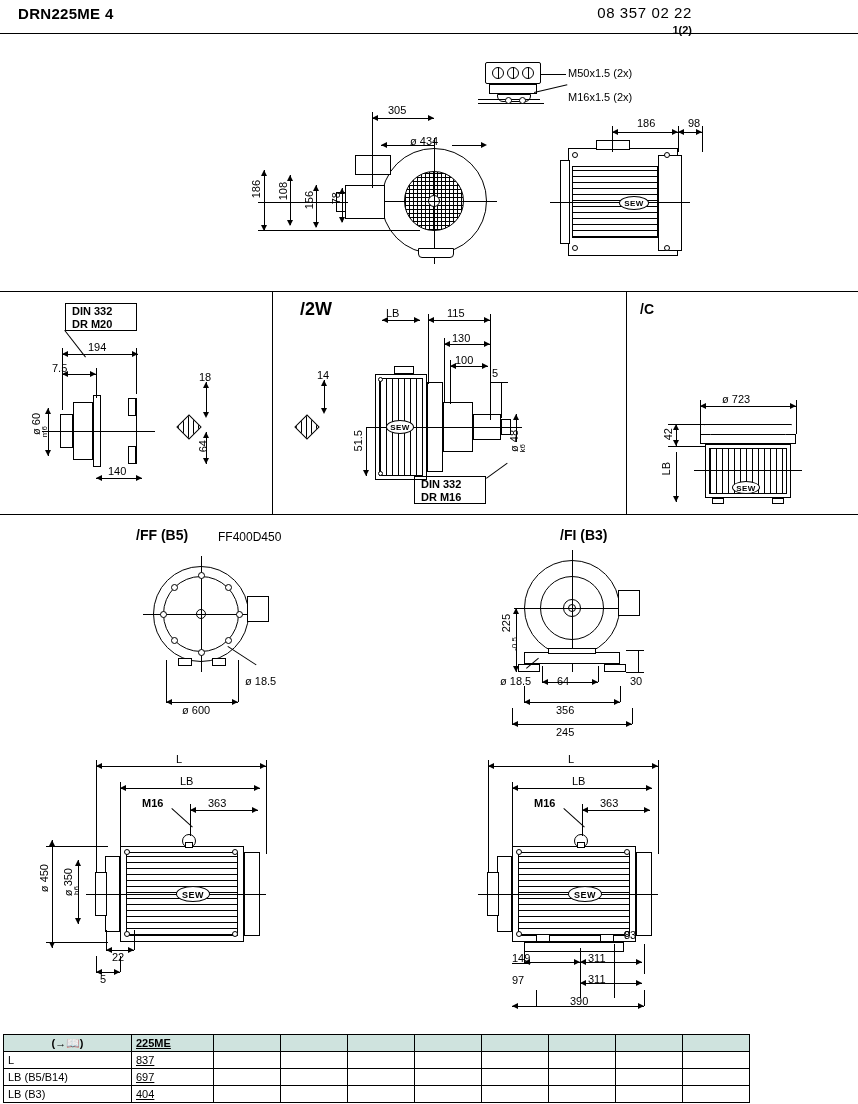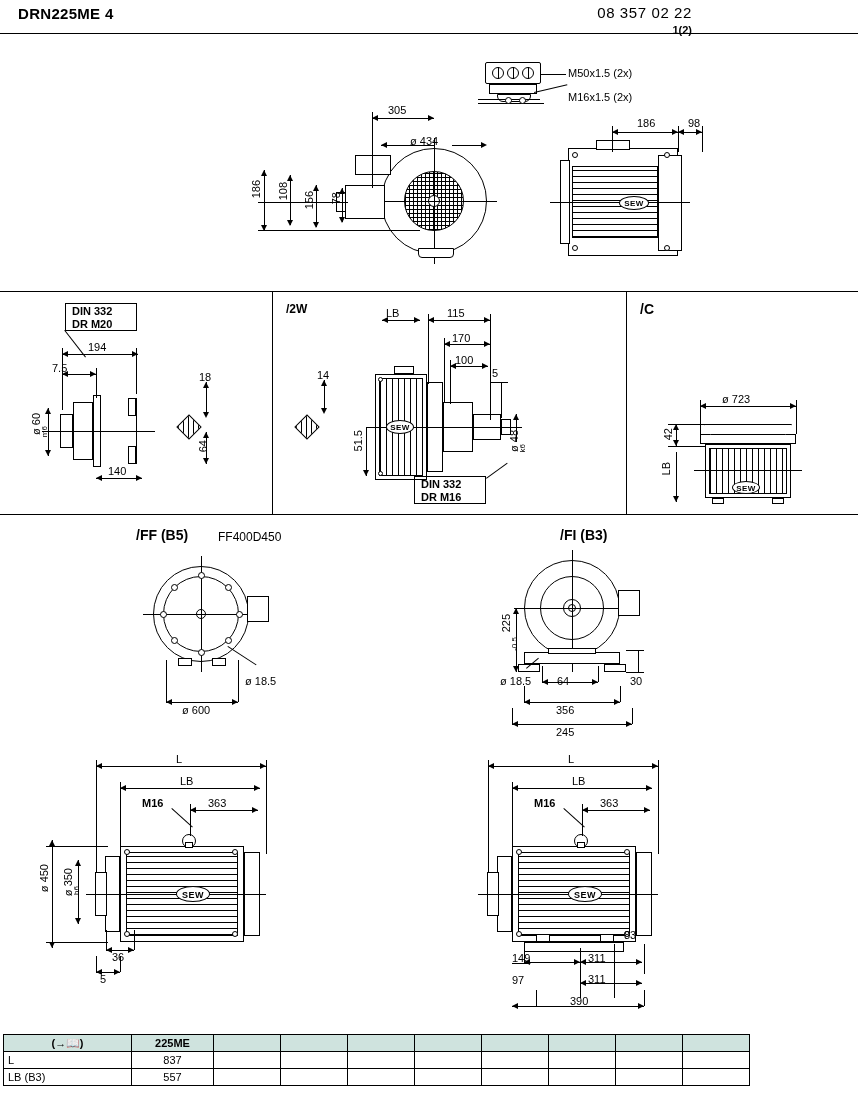--- a/index.html
+++ b/index.html
@@ -69,21 +69,21 @@
   }
 
   
   .leader { position:absolute; height:0; border-top:1px solid #000; transform-origin:0 0; }
 
   
   table.dims { position:absolute; border-collapse:collapse; font-size:11px; }
   table.dims td { border:1px solid #000; height:17px; padding:0 4px; }
   td.hcell { background:#cfe3de; font-weight:bold; text-align:center; }
   td.lbl1 { width:128px; }
-  td.val1 { width:82px; text-align:center; }
+  td.val1 { width:82px; text-align:left;text-decoration:underline; }
   td.blank { width:67px; }
 </style>
 </head>
 <body>
 
 <div class="page">
 
   <div class="hdr">
     <div class="hdr-title">DRN225ME 4</div>
     <div class="hdr-code">08 357 02 22</div>
@@ -244,21 +244,21 @@
     <div class="lbl" style="left:108px;top:466px;">140</div>
 
     <div class="vert" style="position:absolute;left:30px;top:413px;">ø 60</div>
     <div class="vert" style="position:absolute;left:40px;top:426px;font-size:8px;">m6</div>
     <div class="vline" style="left:48px;top:408px;height:48px;"></div>
     <div class="arrw u" style="left:45px;top:408px;"></div>
     <div class="arrw d" style="left:45px;top:450px;"></div>
   </div>
 
   <div>
-    <div class="lbl b" style="left:286px;top:304px;font-size:12px;">/2W</div>
+    <div class="lbl b" style="left:300px;top:304px;font-size:18px;">/2W</div>
 
     <div class="boxf" style="left:375px;top:374px;width:52px;height:106px;"></div>
     <div class="finsv" style="left:379px;top:378px;width:44px;height:98px;"></div>
     <div class="boxf" style="left:427px;top:382px;width:16px;height:90px;"></div>
     <div class="boxf" style="left:443px;top:402px;width:30px;height:50px;"></div>
     <div class="boxf" style="left:473px;top:414px;width:28px;height:26px;"></div>
     <div class="boxf" style="left:501px;top:419px;width:10px;height:16px;"></div>
     <div class="hline" style="left:366px;top:427px;width:156px;"></div>
     <div class="sewlogo" style="left:386px;top:420px;width:28px;height:14px;line-height:14px;">SEW</div>
     <div class="circ" style="left:378px;top:377px;width:5px;height:5px;"></div>
@@ -274,21 +274,21 @@
     <div class="hline" style="left:428px;top:320px;width:62px;"></div>
     <div class="arrw l" style="left:428px;top:317px;"></div>
     <div class="arrw r" style="left:484px;top:317px;"></div>
     <div class="lbl" style="left:447px;top:308px;">115</div>
     <div class="vline" style="left:428px;top:314px;height:70px;"></div>
     <div class="vline" style="left:490px;top:314px;height:106px;"></div>
 
     <div class="hline" style="left:444px;top:344px;width:46px;"></div>
     <div class="arrw l" style="left:444px;top:341px;"></div>
     <div class="arrw r" style="left:484px;top:341px;"></div>
-    <div class="lbl" style="left:452px;top:333px;">170</div>
+    <div class="lbl" style="left:452px;top:333px;">130</div>
     <div class="vline" style="left:444px;top:338px;height:64px;"></div>
 
     <div class="hline" style="left:450px;top:366px;width:38px;"></div>
     <div class="arrw l" style="left:450px;top:363px;"></div>
     <div class="arrw r" style="left:482px;top:363px;"></div>
     <div class="lbl" style="left:455px;top:355px;">100</div>
     <div class="vline" style="left:450px;top:360px;height:44px;"></div>
 
     <div class="lbl" style="left:492px;top:368px;">5</div>
     <div class="vline" style="left:501px;top:382px;height:36px;"></div>
@@ -476,21 +476,21 @@
 
     <div class="vert" style="position:absolute;left:62px;top:868px;">ø 350</div>
     <div class="vert" style="position:absolute;left:72px;top:886px;font-size:8px;">h6</div>
     <div class="vline" style="left:78px;top:860px;height:64px;"></div>
     <div class="arrw u" style="left:75px;top:860px;"></div>
     <div class="arrw d" style="left:75px;top:918px;"></div>
 
     <div class="hline" style="left:106px;top:950px;width:28px;"></div>
     <div class="arrw l" style="left:106px;top:947px;"></div>
     <div class="arrw r" style="left:128px;top:947px;"></div>
-    <div class="lbl" style="left:112px;top:952px;">36</div>
+    <div class="lbl" style="left:112px;top:952px;">22</div>
     <div class="vline" style="left:106px;top:930px;height:20px;"></div>
     <div class="vline" style="left:134px;top:930px;height:20px;"></div>
 
     <div class="hline" style="left:96px;top:972px;width:24px;"></div>
     <div class="arrw l" style="left:96px;top:969px;"></div>
     <div class="arrw r" style="left:114px;top:969px;"></div>
     <div class="lbl" style="left:100px;top:974px;">5</div>
     <div class="vline" style="left:96px;top:956px;height:16px;"></div>
     <div class="vline" style="left:120px;top:956px;height:16px;"></div>
   </div>
@@ -586,22 +586,34 @@
       <td></td>
       <td></td>
       <td></td>
       <td></td>
       <td></td>
       <td></td>
       <td></td>
       <td></td>
     </tr>
     <tr>
+      <td class="lbl1">LB (B5/B14)</td>
+      <td class="val1">697</td>
+      <td></td>
+      <td></td>
+      <td></td>
+      <td></td>
+      <td></td>
+      <td></td>
+      <td></td>
+      <td></td>
+    </tr>
+    <tr>
       <td class="lbl1">LB (B3)</td>
-      <td class="val1">557</td>
+      <td class="val1">404</td>
       <td></td>
       <td></td>
       <td></td>
       <td></td>
       <td></td>
       <td></td>
       <td></td>
       <td></td>
     </tr>
   </tbody>

